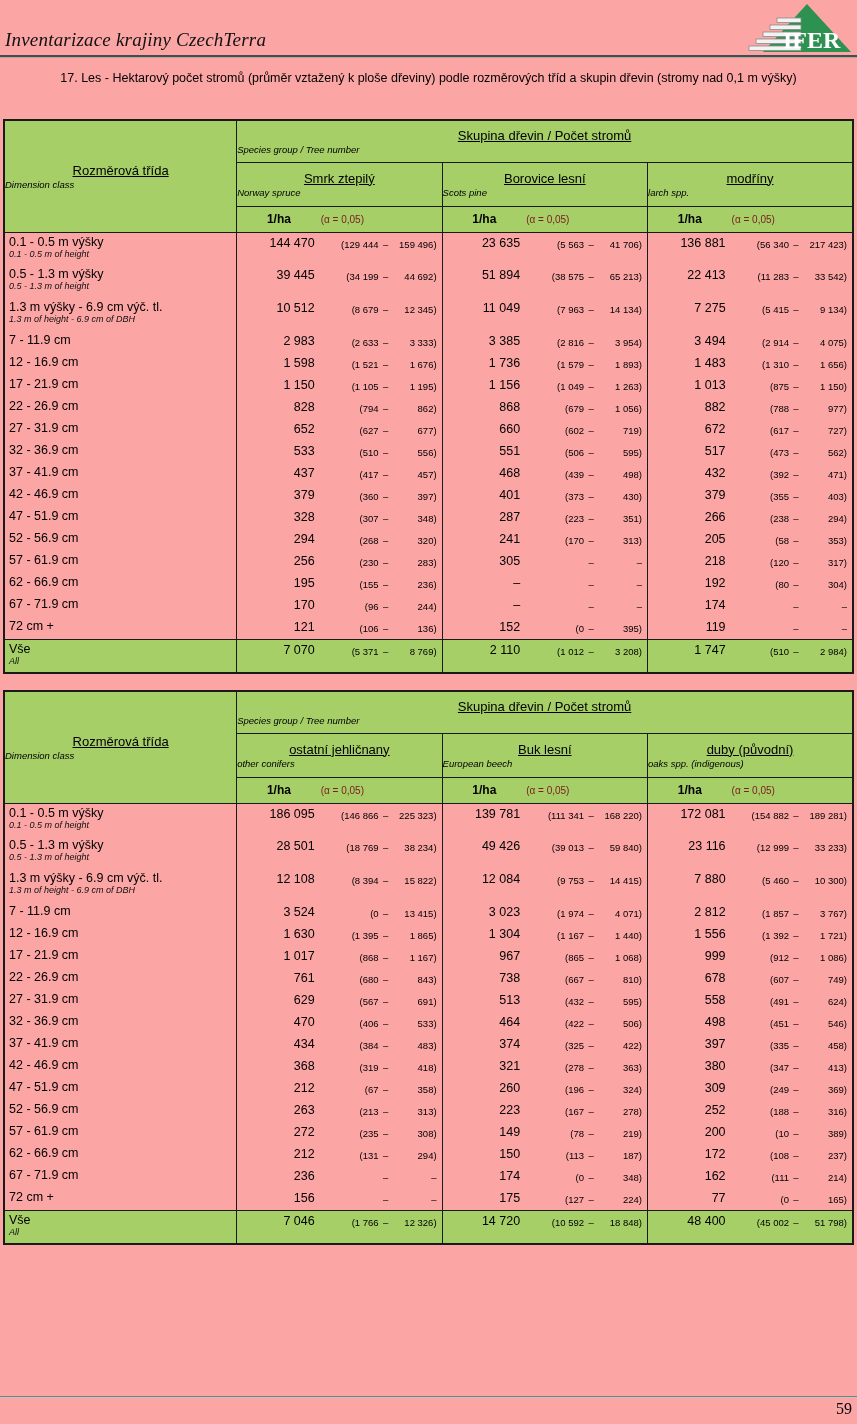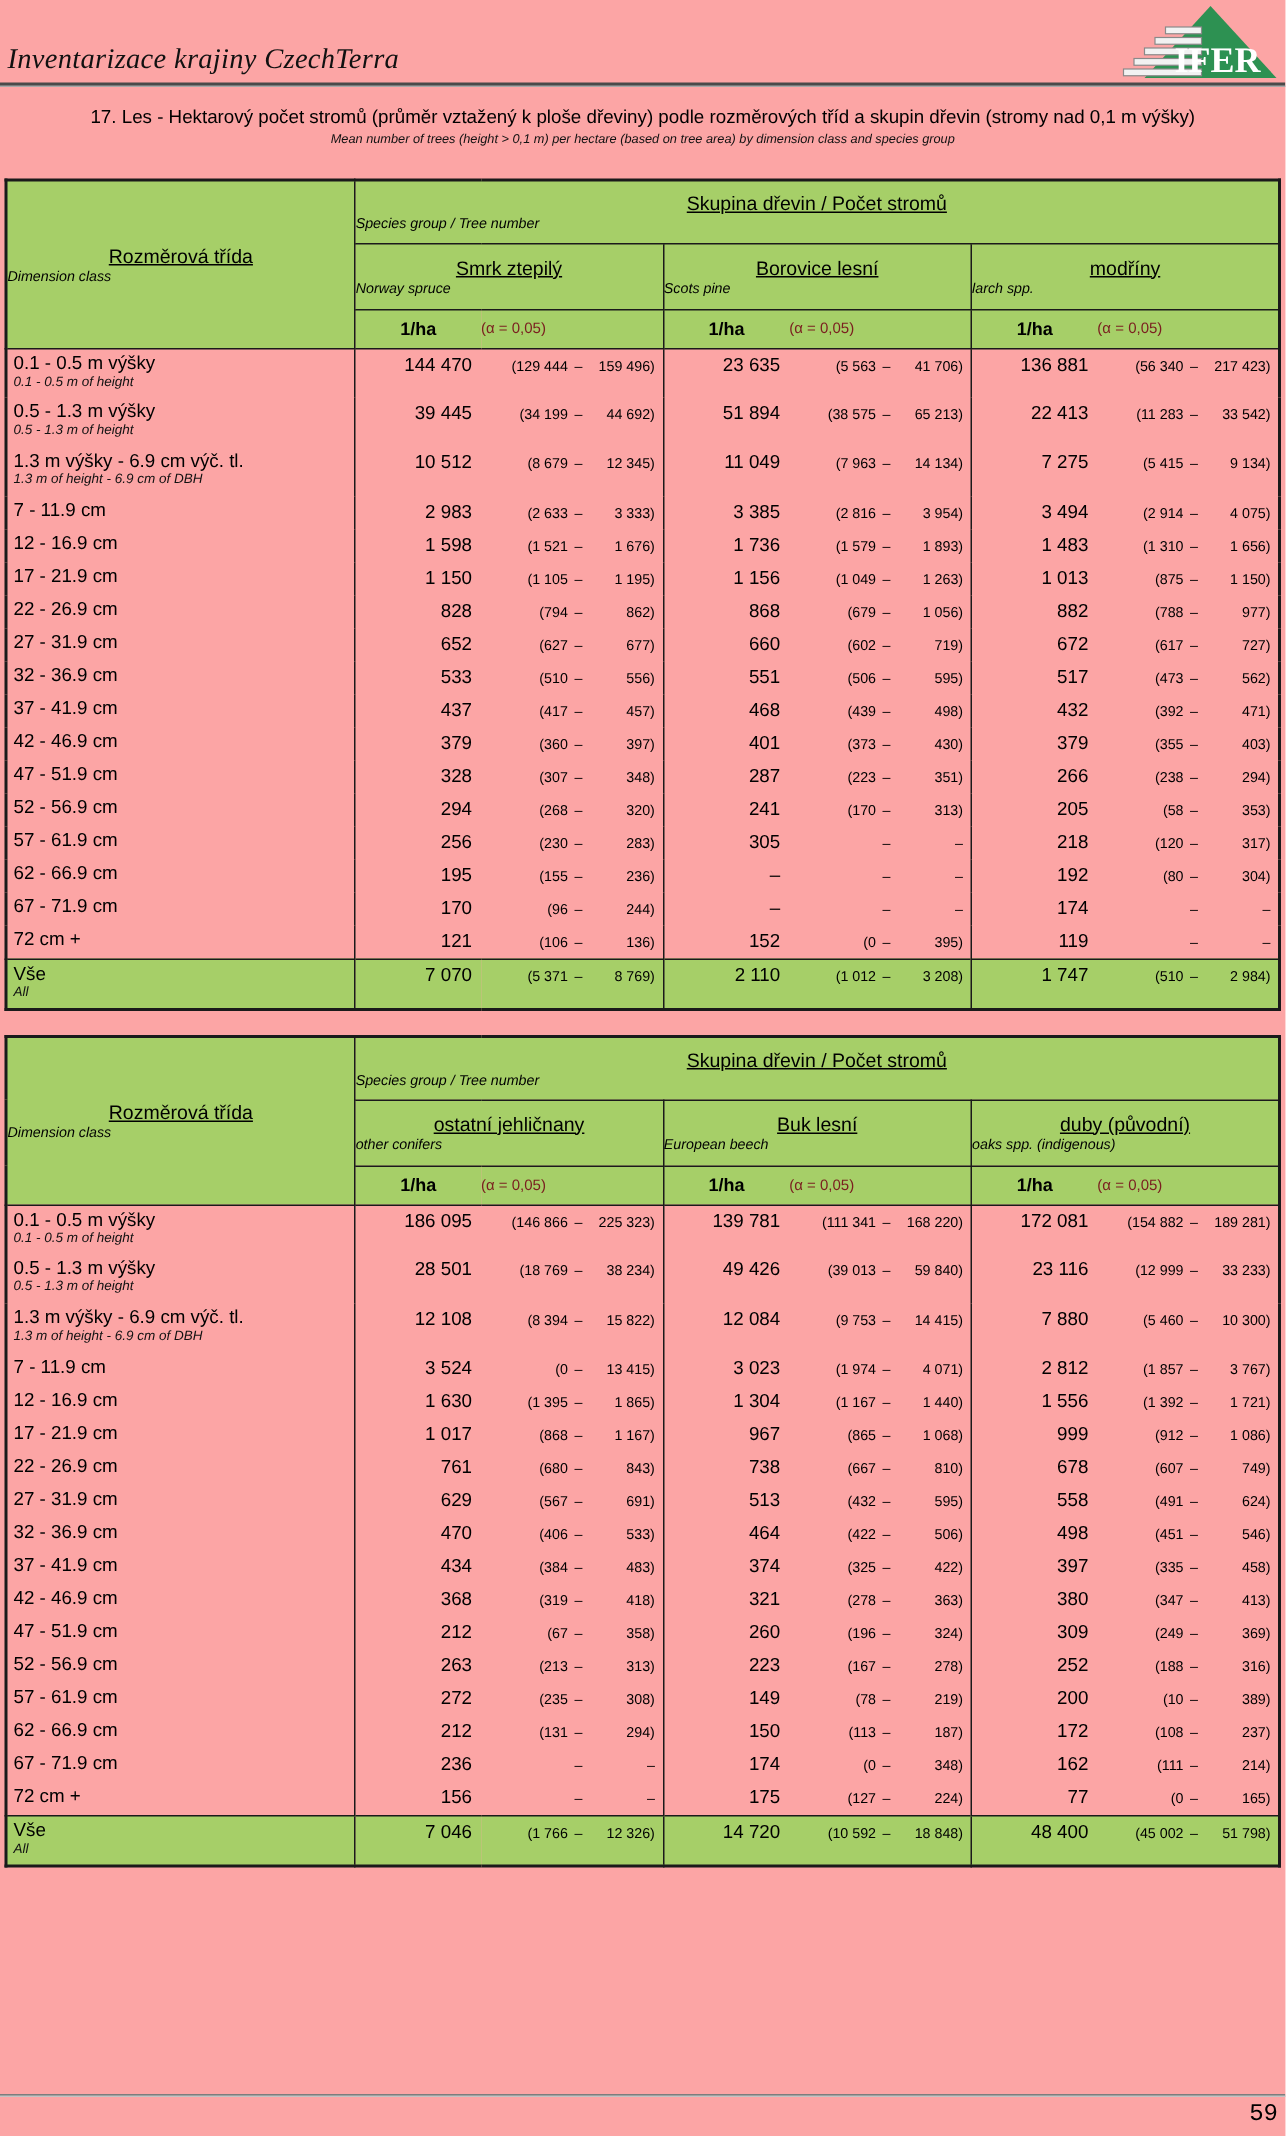--- a/index.html
+++ b/index.html
@@ -48,21 +48,21 @@
   tr.short { height:22px; }
   tr.total { height:34px; }
   tr.total td { background:var(--green,#a6cf68); border-top:1px solid var(--line,#1a1a1a); }
 
   
   .footer-rule { position:absolute; left:0; top:1396px; width:100%; height:2px;
                  background:#7d7d7d; border-bottom:1px solid #c4c4c4; }
   .footer-left { position:absolute; left:4px; top:1402px; font-size:16px;
                  font-style:italic; color:#111;margin-top:28px; }
   .footer-page { position:absolute; right:5px; top:1400px;
-                 font-family:Liberation Mono, monospace; font-size:16px; }
+                 font-family:Liberation Serif, serif; font-size:16px; }
 </style>
 </head>
 <body>
 
 <div class="page">
 
   <div class="brand">Inventarizace krajiny CzechTerra</div>
 
   <div class="logo">
     <svg viewBox="0 0 112 54" width="112" height="54">
@@ -75,21 +75,20 @@
         <rect x="34" y="16" width="24" height="4.5"></rect>
       </g>
       <text x="40" y="46" font-size="24" font-weight="bold" fill="#ffffff" font-family="Liberation Serif, serif">IFER</text>
     </svg>
   </div>
 
   <div class="header-rule"></div>
 
   <div class="title-block">
     <div class="title-cz">17. Les - Hektarový počet stromů (průměr vztažený k ploše dřeviny) podle rozměrových tříd a skupin dřevin (stromy nad 0,1 m výšky)</div>
-    <div class="title-en">Mean number of trees (height &gt; 0,1 m) per hectare (based on tree area) by dimension class and species group</div>
   </div>
 
   <div id="tables">
       <table class="data-table">
         <colgroup>
           <col style="width: 27.4%;">
           <col style="width: 9.9%;">
           <col style="width: 14.3%;">
           <col style="width: 9.9%;">
           <col style="width: 14.3%;">

